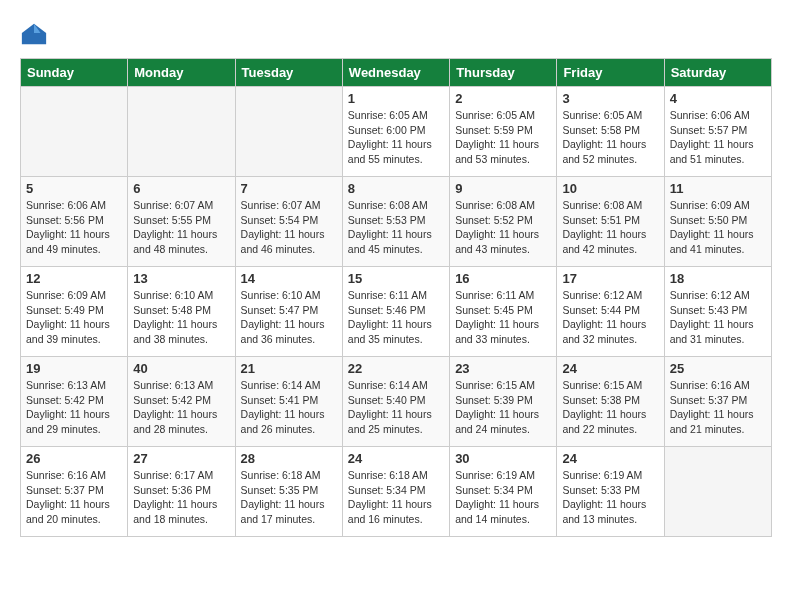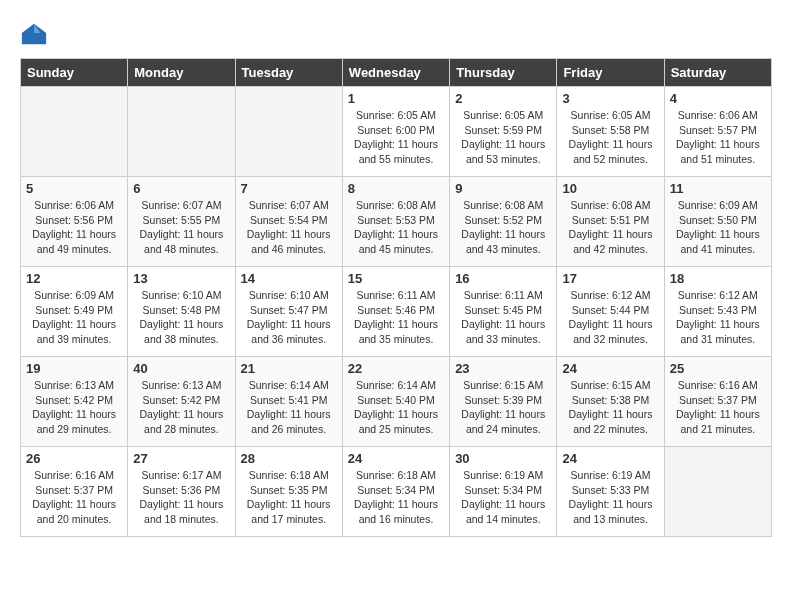--- a/index.html
+++ b/index.html
@@ -36,21 +36,21 @@
     .subtitle {
       font-size: 16px;
       color: #555;
     }
     table {
       width: 100%;
       border-collapse: collapse;
       table-layout: fixed;
     }
     th {
-      background-color: #404040;
+      background-color: #15803d;
       color: #fff;
       text-align: left;
       padding: 6px 6px;
       font-size: 13px;
       font-weight: bold;
       border: 1px solid #ccc;
     }
     td {
       border: 1px solid #ccc;
       vertical-align: top;
@@ -64,21 +64,20 @@
     .day-num {
       font-size: 13px;
       font-weight: bold;
       color: #333;
       margin-bottom: 2px;
     }
     .day-info {
       font-size: 10.5px;
       color: #333;
       line-height: 1.4;
-      text-align: center;
     }
     tr:nth-child(even) td:not(.empty) {
       background: #f9f9f9;
     }
   </style>
 </head>
 <body>
 
 <div class="header">
   <div class="logo">

